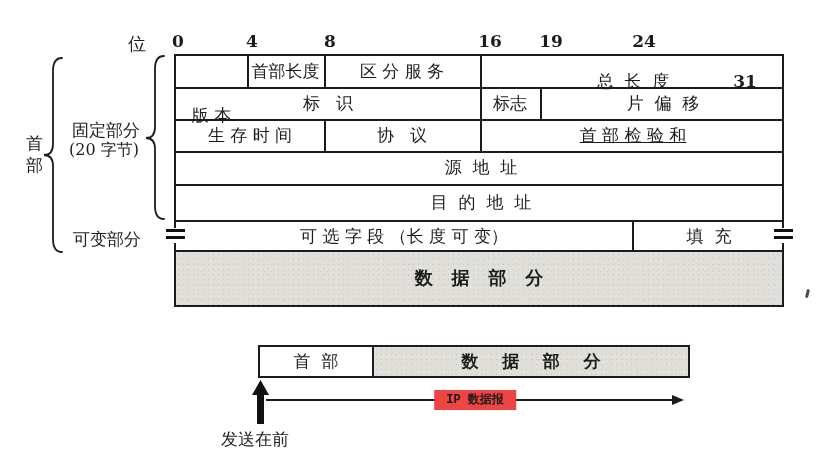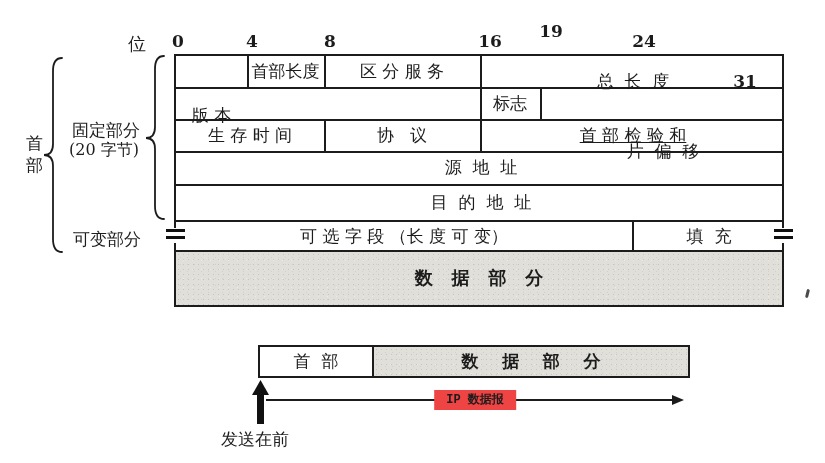--- a/index.html
+++ b/index.html
@@ -29,21 +29,21 @@
 </head>
 <body>
 
 <div id="stage">
 
   <div class="abs cjk" style="left:128px; top:32px; font-size:18px;">位</div>
   <div class="tick cjk" style="left:178px; top:31px;">0</div>
   <div class="tick cjk" style="left:252px; top:31px;">4</div>
   <div class="tick cjk" style="left:330px; top:31px;">8</div>
   <div class="tick cjk" style="left:490px; top:31px;">16</div>
-  <div class="tick cjk" style="left:551px; top:21px;">19</div>
+  <div class="tick cjk" style="left:551px; top:31px;">19</div>
   <div class="tick cjk" style="left:644px; top:31px;">24</div>
   <div class="tick cjk" style="left:745px; top:31px;margin-top:40px;">31</div>
 
   <div class="abs cjk" style="left:26px; top:132px; width:20px; font-size:17px; line-height:22px; word-break:break-all; white-space:normal;">首部</div>
   <div class="abs cjk" style="left:72px; top:119px; font-size:17px;">固定部分</div>
   <div class="abs cjk" style="left:69px; top:140px; font-size:16px;">(20 字节)</div>
   <div class="abs cjk" style="left:73px; top:228px; font-size:17px;">可变部分</div>
 
   <svg class="abs" style="left:0; top:0;" width="825" height="463" viewBox="0 0 825 463">
     <path d="M62 58 Q53 58 53 71 L53 144 Q53 155 44 155 Q53 155 53 166 L53 239 Q53 252 62 252" fill="none" stroke="#1c1c1c" stroke-width="1.8" stroke-linecap="round"></path>
@@ -67,22 +67,23 @@
     <div class="vline" style="left:148px; top:63px; height:32px;"></div>
     <div class="vline" style="left:304px; top:0;     height:95px;"></div>
     <div class="vline" style="left:364px; top:31px;  height:32px;"></div>
     <div class="vline" style="left:456px; top:164px; height:32px;"></div>
 
     <div class="cell cjk" style="left:0;     top:0; width:71px;  line-height:31px;margin-top:44px;">版 本</div>
     <div class="cell cjk" style="left:71px;  top:0; width:77px;  line-height:31px;">首部长度</div>
     <div class="cell cjk" style="left:148px; top:0; width:156px; line-height:31px;">区 分 服 务</div>
     <div class="cell cjk" style="left:304px; top:10px; width:306px; line-height:31px;">总  长  度</div>
 
+    <div class="cell cjk" style="left:0;     top:31px; width:304px; line-height:32px;">标   识</div>
     <div class="cell cjk" style="left:304px; top:31px; width:60px;  line-height:32px;">标志</div>
-    <div class="cell cjk" style="left:364px; top:31px; width:246px; line-height:32px;margin-top:48px;">片  偏  移</div>
+    <div class="cell cjk" style="left:364px; top:31px; width:246px; line-height:32px;">片  偏  移</div>
 
     <div class="cell cjk" style="left:0;     top:63px; width:148px; line-height:32px;">生 存 时 间</div>
     <div class="cell cjk" style="left:148px; top:63px; width:156px; line-height:32px;">协   议</div>
     <div class="cell cjk" style="left:304px; top:63px; width:306px; line-height:32px;text-decoration:underline;">首 部 检 验 和</div>
 
     <div class="cell cjk" style="left:0; top:95px; width:610px; line-height:33px;">源  地  址</div>
 
     <div class="cell cjk" style="left:0; top:128px; width:610px; line-height:36px;">目  的  地  址</div>
 
     <div class="cell cjk" style="left:0;     top:164px; width:456px; line-height:32px;">可 选 字 段 （长 度 可 变）</div>

